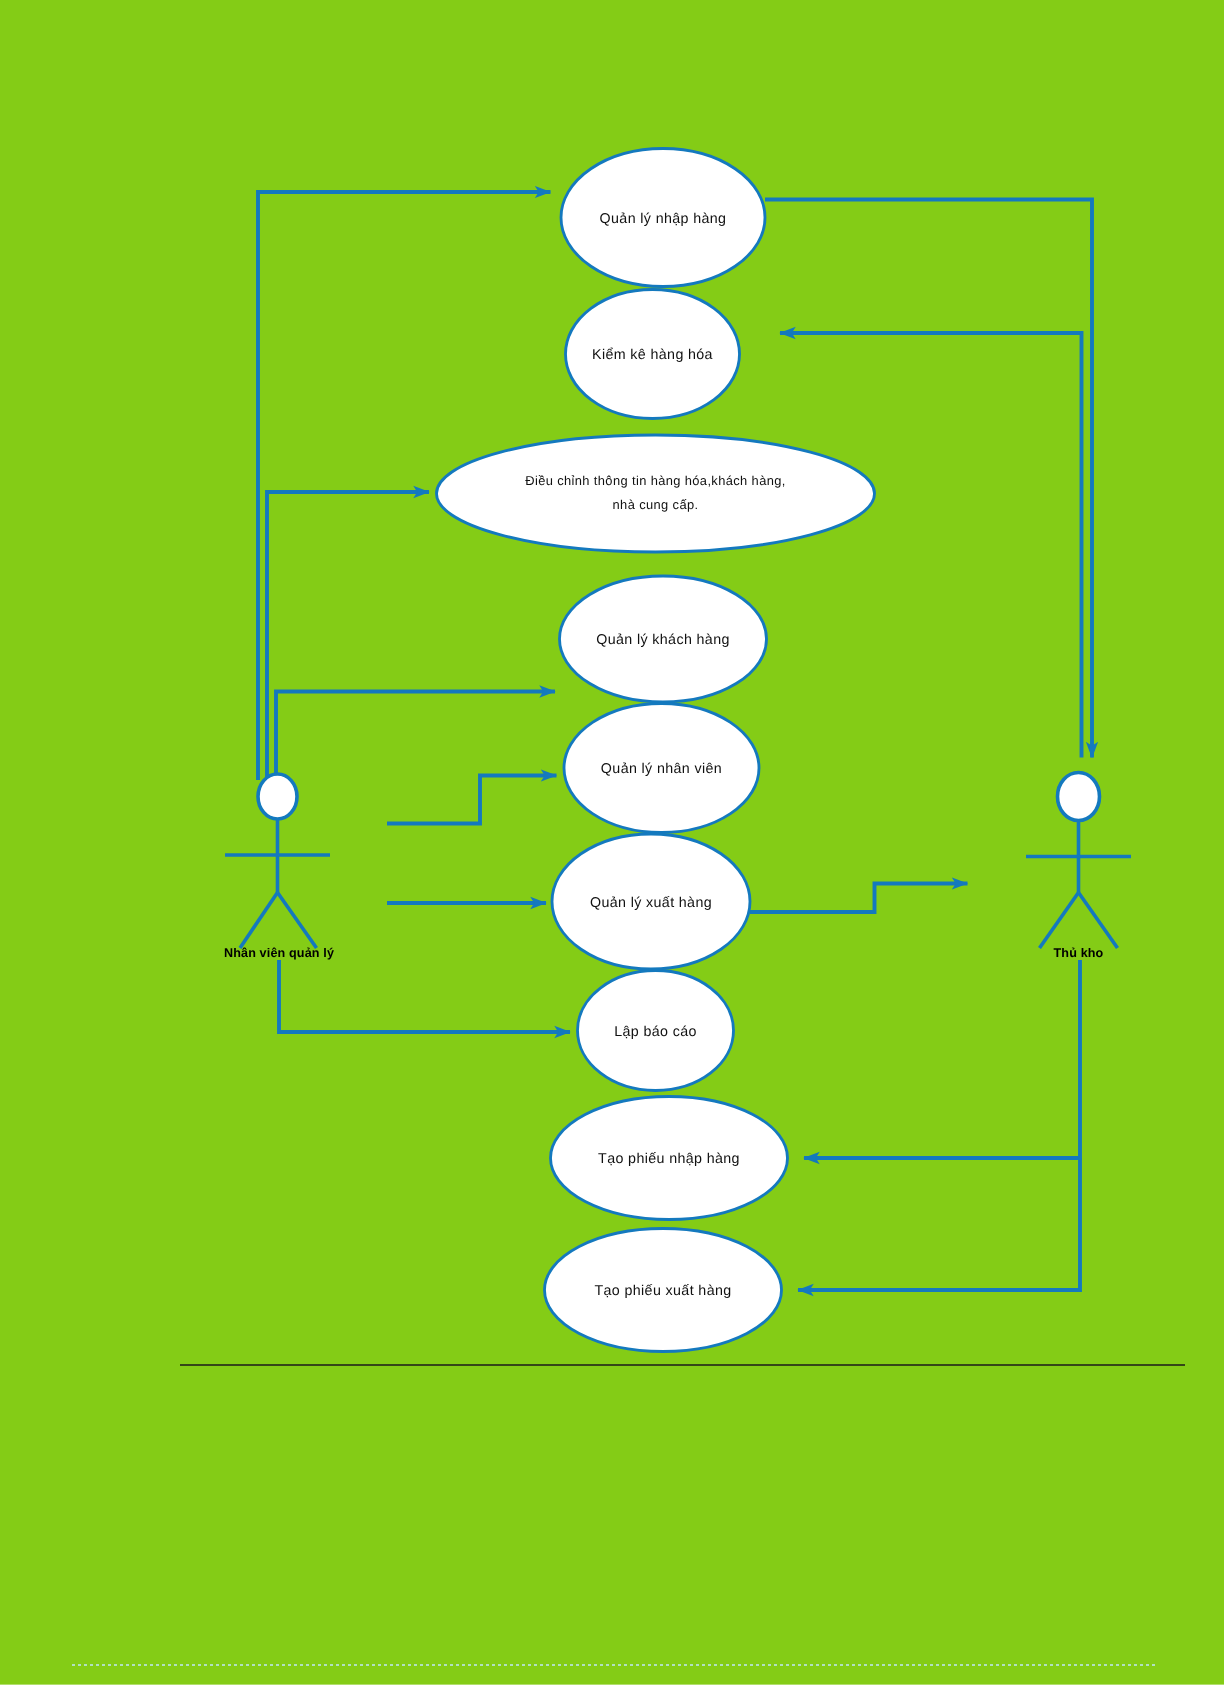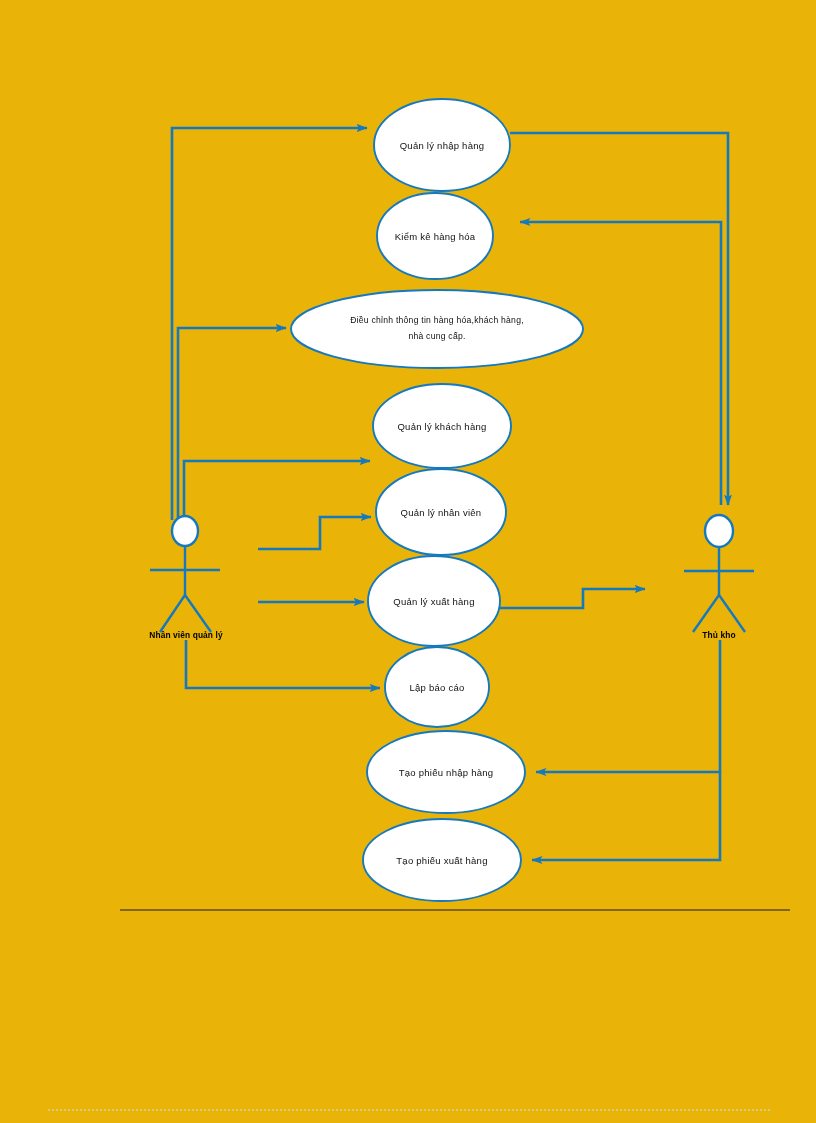--- a/index.html
+++ b/index.html
@@ -13,21 +13,21 @@
     height: 1123px;
     position: relative;
     overflow: hidden;
     font-family: "Liberation Sans", "DejaVu Sans", sans-serif;
   }
   #page {
     position: absolute;
     left: 0; top: 0;
     width: 816px;
     height: 1123px;
-    background: #eab308;
+    background: #84cc16;
   }
   #diagram-svg {
     position: absolute;
     left: 0; top: 0;
     width: 816px;
     height: 1123px;
     display: block;
   }
   .uc-label {
     font-family: "Liberation Sans", "DejaVu Sans", sans-serif;

